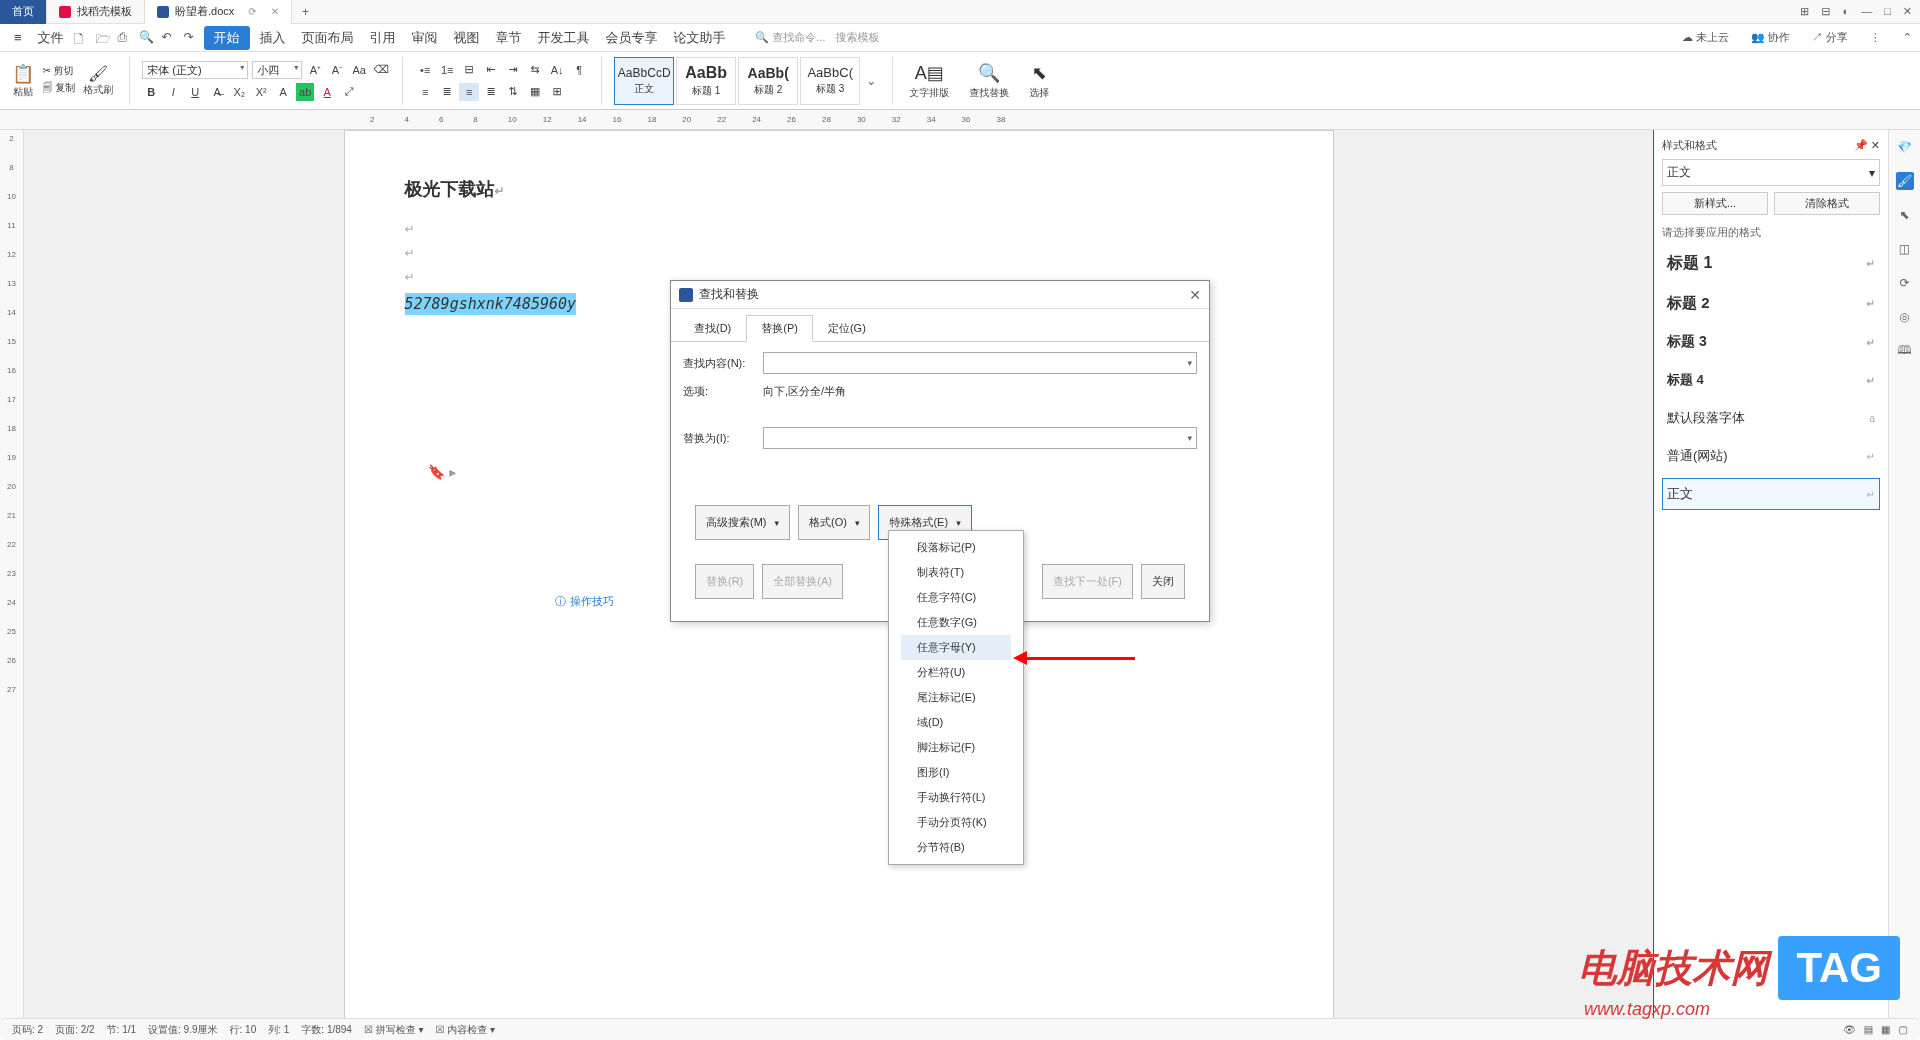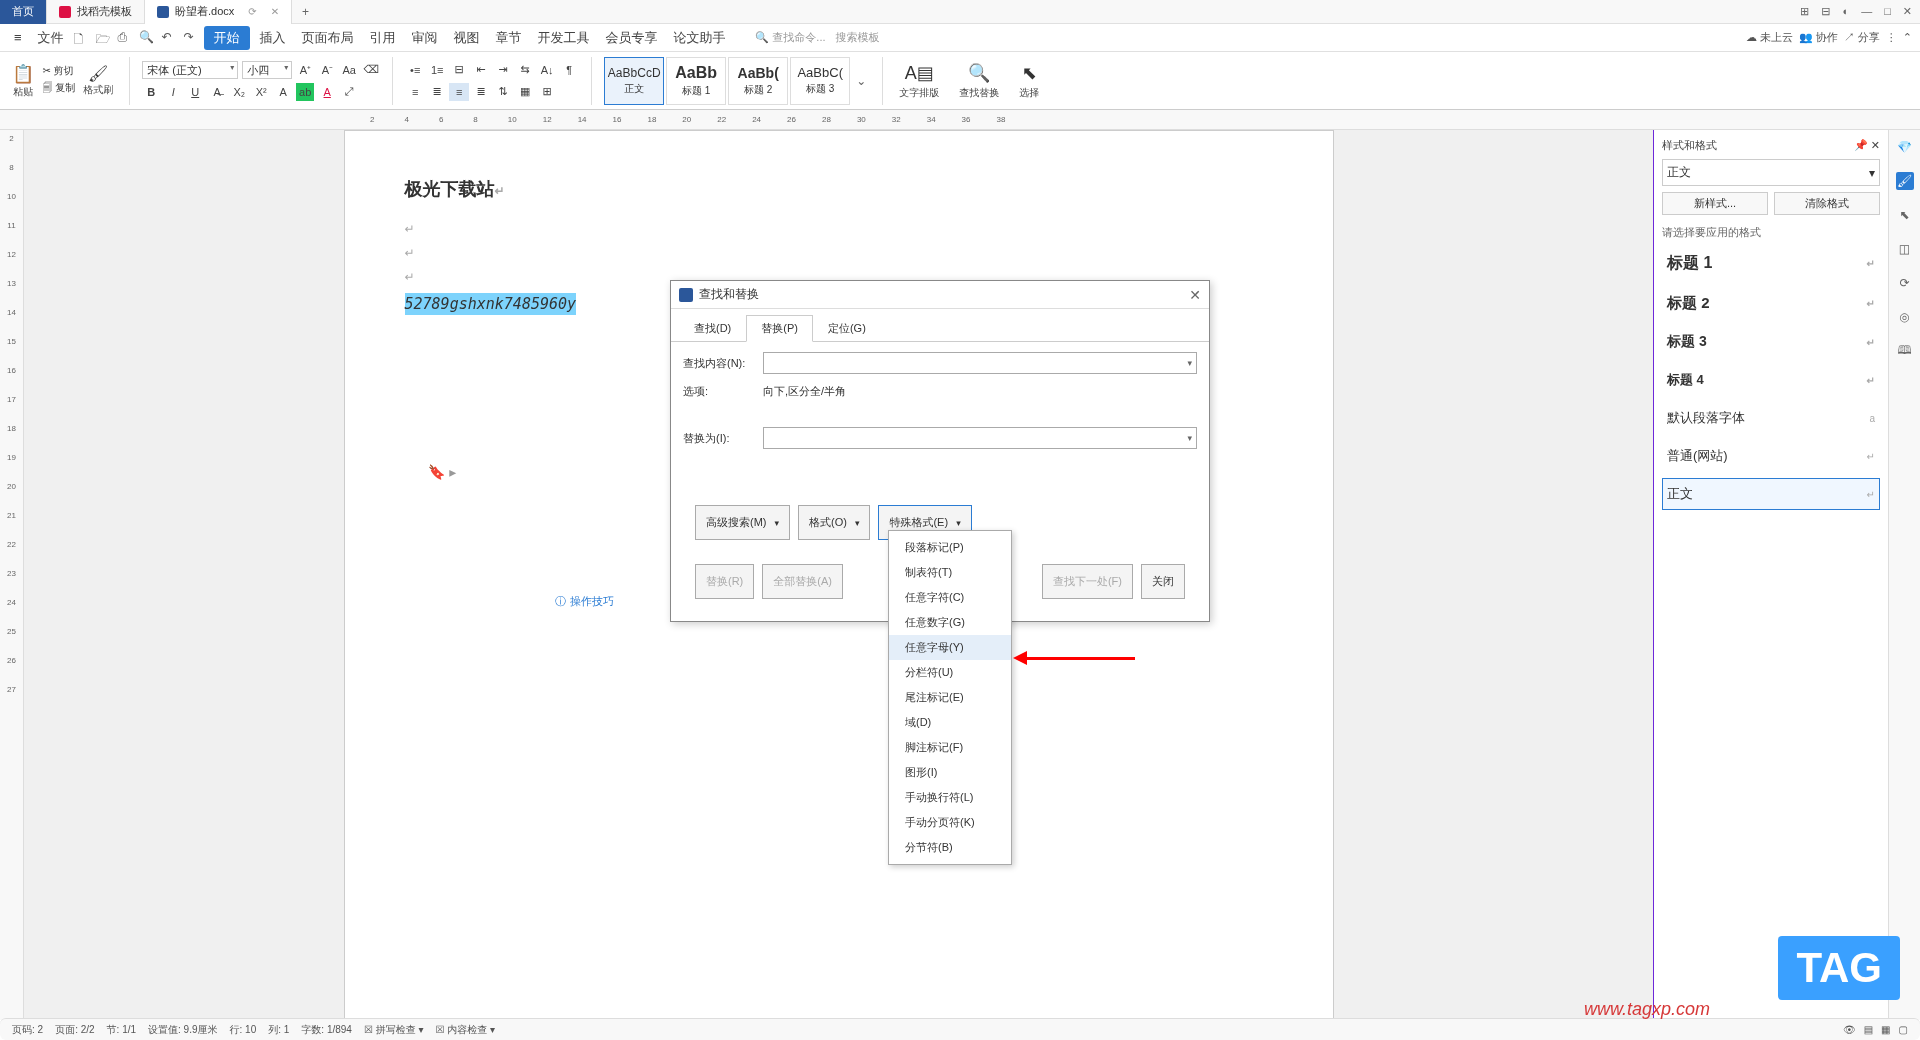--- a/index.html
+++ b/index.html
@@ -12,21 +12,21 @@
 .tab-icon.red { background: #d14; border-radius: 2px; }
 .tab-icon.blue { background: #2b579a; border-radius: 2px; }
 .tab-close { margin-left: 8px; color: #999; font-size: 10px; }
 .tab-add { padding: 0 10px; color: #666; cursor: pointer; }
 .titlebar-right { margin-left: auto; display: flex; gap: 12px; padding-right: 8px; color: #666; }
 .titlebar-right span { cursor: pointer; font-size: 11px; }
 .menubar { height: 28px; background: #fff; display: flex; align-items: center; padding: 0 8px; gap: 4px; border-bottom: 1px solid #e0e0e0; font-size: 12px; }
 .menu-btn { padding: 2px 6px; color: #444; cursor: pointer; font-size: 13px; }
 .menu-btn.active { background: #2b7cd3; color: #fff; border-radius: 3px; padding: 3px 10px; }
 .menu-search { margin-left: 20px; display: flex; gap: 10px; color: #999; font-size: 11px; }
-.menu-right { margin-left: auto; display: flex; gap: 6px; color: #555; font-size: 11px; align-items: center; }
+.menu-right { margin-left: auto; display: flex; gap: 22px; color: #555; font-size: 11px; align-items: center; }
 .ribbon { height: 58px; background: #fff; display: flex; align-items: center; padding: 2px 8px; border-bottom: 1px solid #ccc; gap: 12px; }
 .ribbon-group { display: flex; flex-direction: column; align-items: center; gap: 2px; padding: 0 4px; }
 .ribbon-sep { width: 1px; height: 48px; background: #ddd; }
 .ribbon-label { font-size: 10px; color: #444; }
 .font-section { display: flex; flex-direction: column; gap: 4px; }
 .font-row { display: flex; gap: 4px; align-items: center; }
 .font-select { border: 1px solid #ccc; padding: 1px 18px 1px 4px; font-size: 11px; height: 18px; background: #fff; position: relative; }
 .font-select::after { content: "▾"; position: absolute; right: 3px; font-size: 8px; color: #666; }
 .font-btn { width: 18px; height: 18px; display: flex; align-items: center; justify-content: center; font-size: 11px; color: #444; cursor: pointer; }
 .para-section { display: flex; flex-direction: column; gap: 4px; }
@@ -81,21 +81,21 @@
 .dialog-row .combo::after { content: "▾"; color: #666; font-size: 9px; }
 .option-text { color: #333; font-size: 11px; }
 .dialog-btnrow { display: flex; gap: 8px; padding: 6px 12px; }
 .dialog-btn { border: 1px solid #aaa; padding: 9px 10px; font-size: 11px; background: #f4f4f4; cursor: pointer; display: flex; align-items: center; gap: 4px; }
 .dialog-btn.dropdown::after { content: "▾"; margin-left: 4px; font-size: 9px; }
 .dialog-btn.highlighted { border-color: #2b7cd3; }
 .dialog-btn.disabled { color: #aaa; }
 .dialog-footer { display: flex; padding: 8px 12px 12px 12px; align-items: center; }
 .dialog-tip { color: #2b7cd3; font-size: 11px; display: flex; align-items: center; gap: 4px; }
 .dialog-footer-btns { margin-left: auto; display: flex; gap: 8px; }
-.dropdown-menu { position: absolute; left: 888px; top: 530px; width: 124px; background: #fff; border: 1px solid #aaa; box-shadow: 2px 2px 6px rgba(0,0,0,0.2); z-index: 200; padding: 4px 0; }
+.dropdown-menu { position: absolute; left: 888px; top: 530px; width: 136px; background: #fff; border: 1px solid #aaa; box-shadow: 2px 2px 6px rgba(0,0,0,0.2); z-index: 200; padding: 4px 12px; }
 .dropdown-item { padding: 5px 16px; font-size: 11px; cursor: pointer; }
 .dropdown-item:hover, .dropdown-item.hover { background: #e4eef9; }
 .arrow { position: absolute; left: 1025px; top: 657px; z-index: 201; }
 .arrow-line { width: 110px; height: 3px; background: #ff0000; }
 .arrow-head { position: absolute; left: -12px; top: -6px; width: 0; height: 0; border-top: 7px solid transparent; border-bottom: 7px solid transparent; border-right: 14px solid #ff0000; }
 .watermark { position: absolute; right: 20px; bottom: 40px; z-index: 300; display: flex; align-items: center; gap: 10px; }
 .watermark-text { font-size: 38px; font-weight: bold; color: #d63838; font-style: italic; }
 .watermark-tag { background: #3aa0ff; color: #fff; font-size: 42px; font-weight: bold; padding: 8px 18px; border-radius: 4px; }
 .watermark-url { position: absolute; right: 210px; bottom: 20px; color: #d63838; font-size: 18px; font-style: italic; z-index: 300; }
 .small-icons { display: flex; gap: 6px; }
@@ -175,21 +175,21 @@
       </div>
       <div style="display:flex;flex-direction:column;align-items:center">
         <span style="font-size:16px">🖌</span>
         <span class="ribbon-label">格式刷</span>
       </div>
     </div>
   </div>
   <div class="ribbon-sep"></div>
   <div class="font-section">
     <div class="font-row">
-      <div class="font-select" style="width:96px">宋体 (正文)</div>
+      <div class="font-select" style="width:106px">宋体 (正文)</div>
       <div class="font-select" style="width:50px">小四</div>
       <span class="font-btn">A⁺</span>
       <span class="font-btn">A⁻</span>
       <span class="font-btn">Aa</span>
       <span class="font-btn">⌫</span>
     </div>
     <div class="font-row">
       <span class="font-btn">
           <b>B</b>
         </span>
@@ -466,15 +466,16 @@
   <span>☒ <span>内容检查</span> ▾</span>
   <div class="statusbar-right">
     <span>👁</span>
     <span>▤</span>
     <span>▦</span>
     <span>▢</span>
   </div>
 </div>
 
 <div class="watermark">
+  <span class="watermark-text">电脑技术网</span>
   <span class="watermark-tag">TAG</span>
 </div>
 <div class="watermark-url">www.tagxp.com</div>
 
 </body></html>

